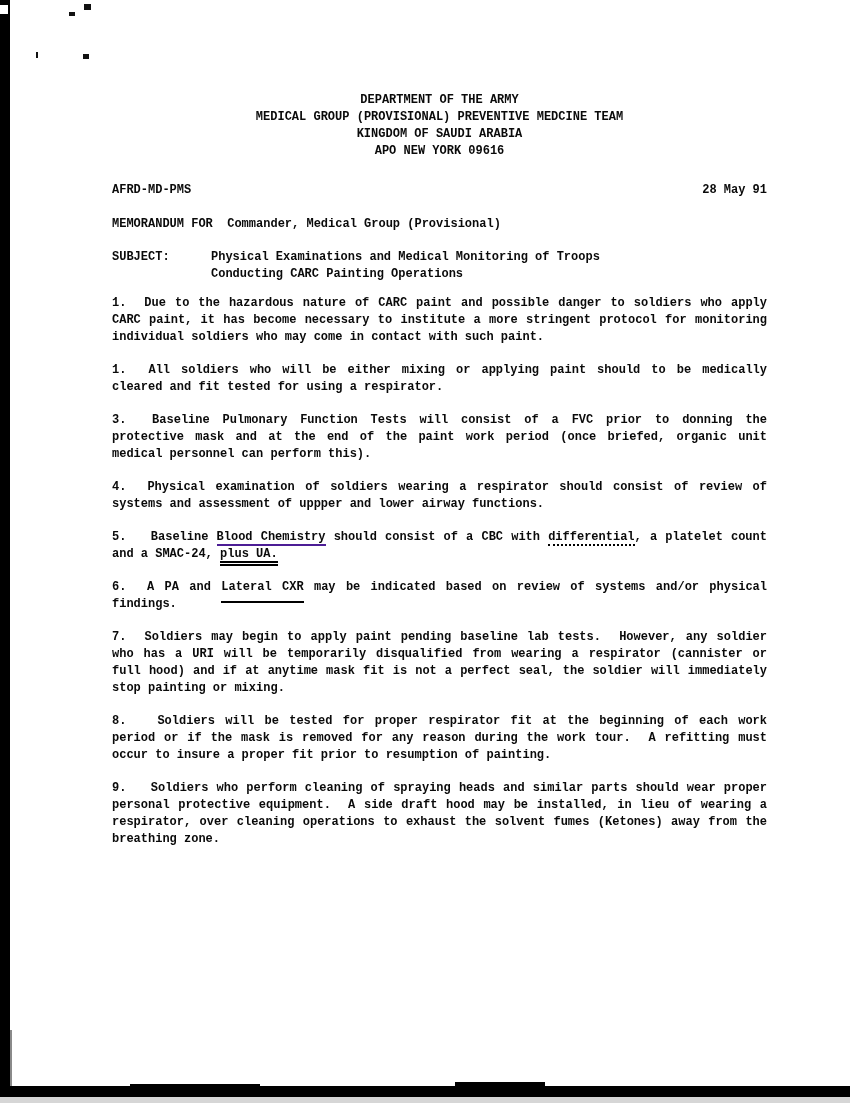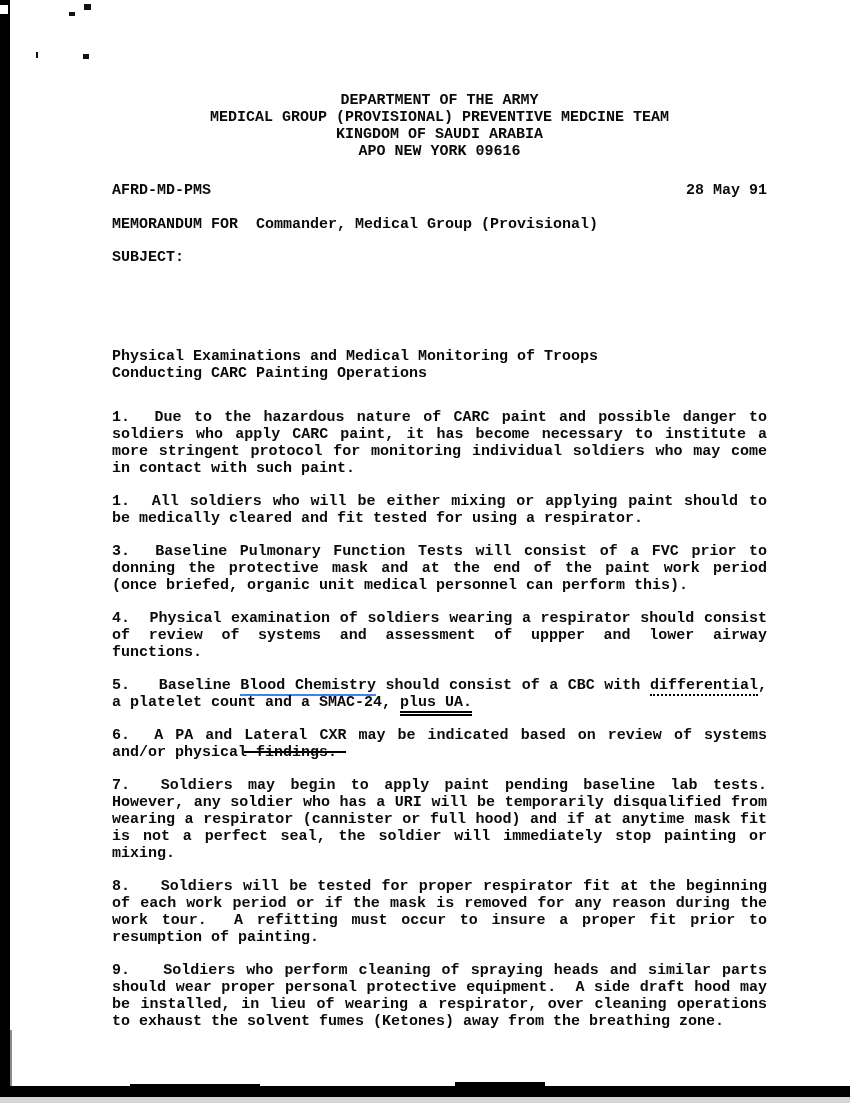--- a/index.html
+++ b/index.html
@@ -4,21 +4,21 @@
 <style>
   html, body { margin: 0; padding: 0; background: #ffffff; }
   .scan {
     position: relative;
     width: 850px;
     height: 1103px;
     background: #ffffff;
     overflow: hidden;
     font-family: "Liberation Mono", "DejaVu Sans Mono", monospace;
     font-weight: 700;
-    font-size: 15px;
+    font-size: 12px;
     line-height: 17px;
     color: #0a0a0a;
   }
   
   .left-bar   { position:absolute; left:0; top:0; width:10px; height:1092px; background:#000; }
   .left-notch { position:absolute; left:0; top:5px; width:8px; height:9px; background:#fff; }
   .bottom-bar { position:absolute; left:0; top:1086px; width:850px; height:11px; background:#000; }
   .bottom-bump1 { position:absolute; left:455px; top:1082px; width:90px; height:6px; background:#000; }
   .bottom-bump2 { position:absolute; left:130px; top:1084px; width:130px; height:4px; background:#000; }
   .bottom-gray { position:absolute; left:0; top:1097px; width:850px; height:6px; background:#d6d6d6; }
@@ -27,25 +27,25 @@
   .speck.s1 { left:84px; top:4px;  width:7px; height:6px; }
   .speck.s2 { left:69px; top:12px; width:6px; height:4px; }
   .speck.s3 { left:36px; top:52px; width:2px; height:6px; }
   .speck.s4 { left:83px; top:54px; width:6px; height:5px; }
 
   
   .page-content { position:absolute; left:112px; top:92px; width:655px; }
   .letterhead { text-align:center; margin:0 0 22px 0; }
   .symbol-date { display:flex; justify-content:space-between; margin:0 0 17px 0;text-align:right; }
   .memo-for { margin:0 0 16px 0; white-space:pre-wrap; }
-  .subject-row { display:flex; margin:0 0 27px 0;flex-direction:column; }
+  .subject-row { display:flex; margin:0 0 12px 0; }
   .subject-label { flex:0 0 99px; }
   .subject-text { white-space:pre-wrap; }
   .para { margin:4px 0 16px 0; white-space:pre-wrap; text-align:justify; }
-  .u  { border-bottom:2px solid #3b82f6; }
+  .u  { border-bottom:2px solid #4c1d95; }
   .u-low { border-bottom:2px solid #000; padding-bottom:7px; }
   .u-double { border-bottom:5px double #000; }
   .u-dotted { border-bottom:2px dotted #000; }
 </style>
 </head>
 <body>
 
 <div class="scan">
 
   <div class="page-content">

